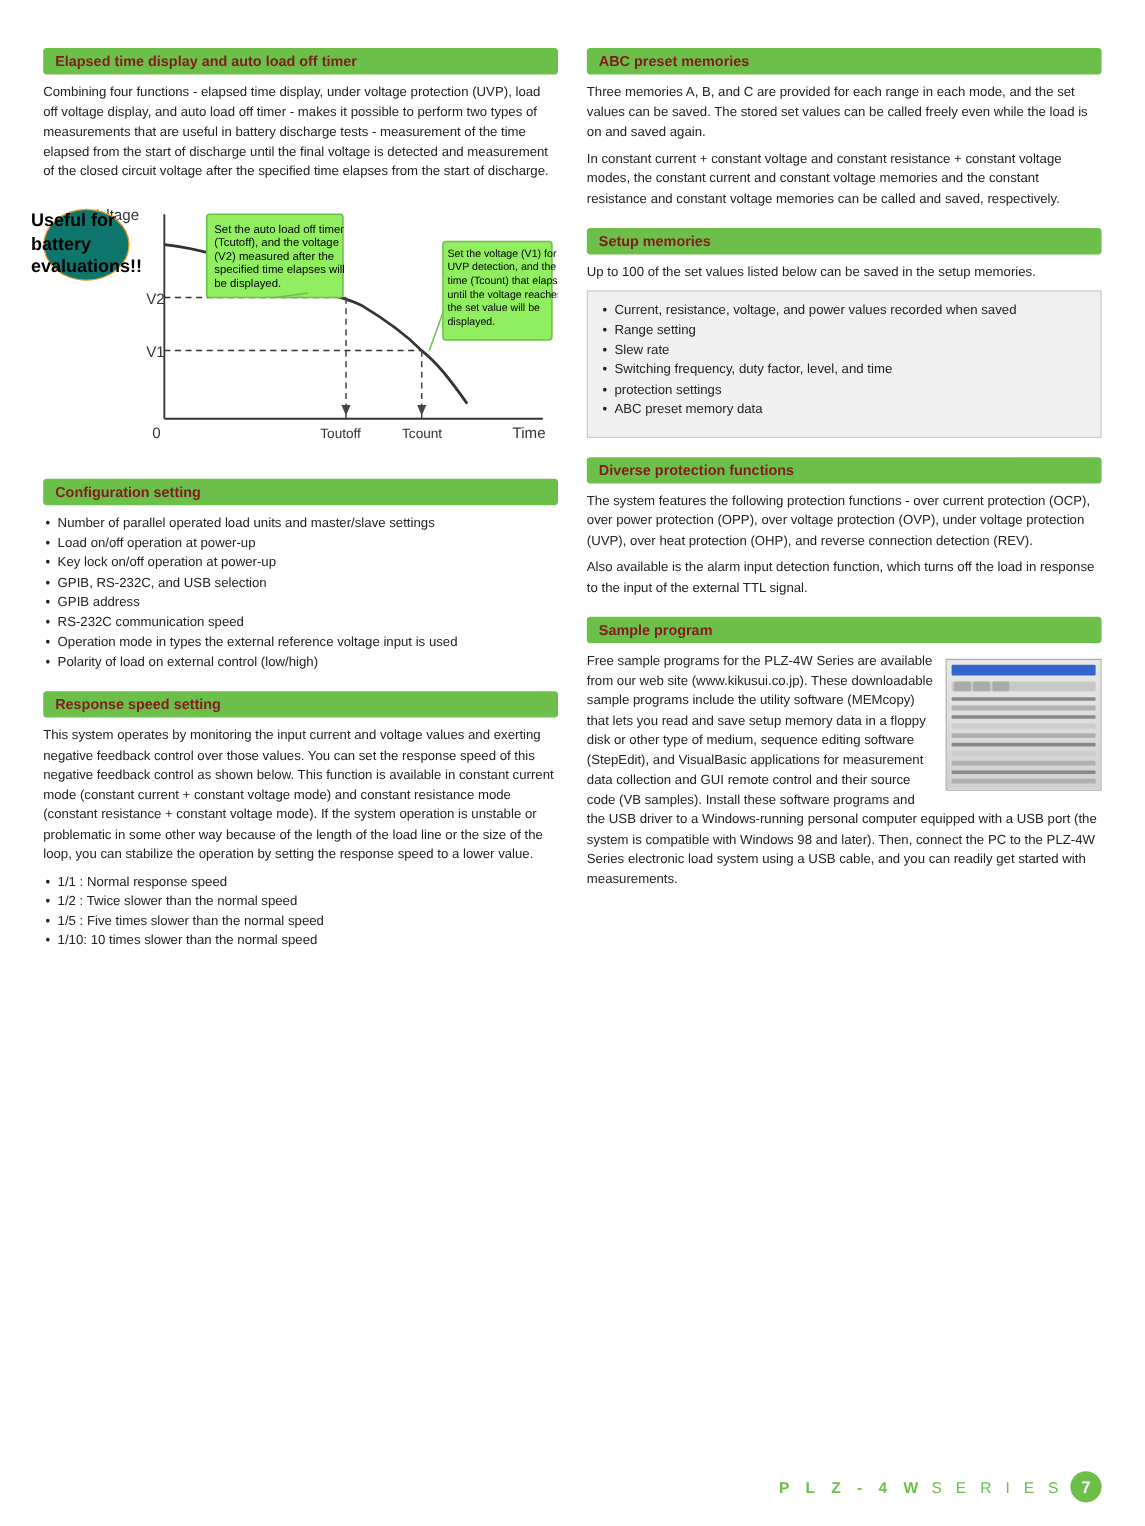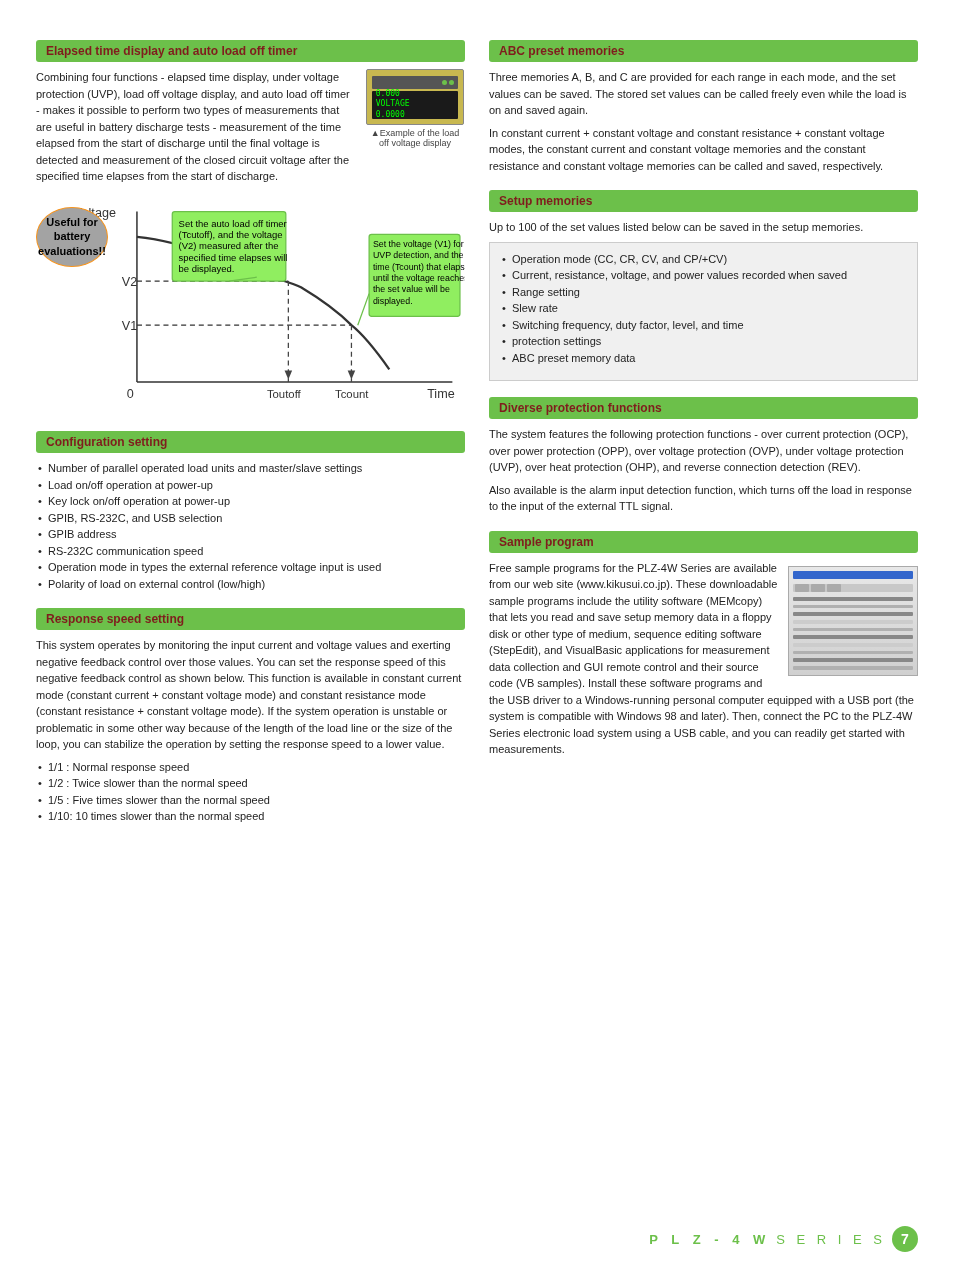--- a/index.html
+++ b/index.html
@@ -131,33 +131,33 @@
     
     .graph-area {
       width: 100%;
       margin: 8px 0 6px 0;
       position: relative;
     }
     .graph-svg { width: 100%; }
 
     
     .useful-bubble {
-      background: #a3a3a3;
+      background: #0f766e;
       border: 1.5px solid #f7941d;
       border-radius: 50%;
       width: 72px;
       height: 60px;
       display: flex;
       flex-direction: column;
       align-items: center;
       justify-content: center;
-      font-size: 11px;
+      font-size: 15px;
       font-weight: bold;
       color: #000;
-      text-align: center;
+      text-align: left;
       line-height: 1.3;
       position: absolute;
       left: 0px;
       top: 8px;
       z-index: 2;
     }
 
     
     .footer {
       position: absolute;
@@ -242,34 +242,20 @@
 <div class="page">
 
   <div class="left-col">
 
     <div class="section">
       <span class="section-header green">Elapsed time display and auto load off timer</span>
 
       <div class="elapsed-image-row">
         <div class="elapsed-text">
           <p>Combining four functions - elapsed time display, under voltage protection (UVP), load off voltage display, and auto load off timer - makes it possible to perform two types of measurements that are useful in battery discharge tests - measurement of the time elapsed from the start of discharge until the final voltage is detected and measurement of the closed circuit voltage after the specified time elapses from the start of discharge.</p>
-        </div>
-        <div class="elapsed-device-img">
-          <div class="device-box">
-            <div class="dev-top">
-              <div class="dot"></div>
-              <div class="dot"></div>
-            </div>
-            <div class="dev-screen">
-              <div class="screen-line">0.000</div>
-              <div class="screen-line">VOLTAGE</div>
-              <div class="screen-line">0.0000</div>
-            </div>
-          </div>
-          <div class="caption">▲Example of the load off voltage display</div>
         </div>
       </div>
 
       <div class="graph-area">
         <div class="useful-bubble">
           <span>Useful for battery evaluations!!</span>
         </div>
 
         <svg class="graph-svg" viewBox="0 0 340 170" xmlns="http://www.w3.org/2000/svg">
 
@@ -356,21 +342,20 @@
       <span class="section-header green">ABC preset memories</span>
       <p>Three memories A, B, and C are provided for each range in each mode, and the set values can be saved.  The stored set values can be called freely even while the load is on and saved again.</p>
       <p>In constant current + constant voltage and constant resistance + constant voltage modes, the constant current and constant voltage memories and the constant resistance and constant voltage memories can be called and saved, respectively.</p>
     </div>
 
     <div class="section">
       <span class="section-header green">Setup memories</span>
       <p>Up to 100 of the set values listed below can be saved in the setup memories.</p>
       <div class="setup-box">
         <ul>
-          <li>Operation mode (CC, CR, CV, and CP/+CV)</li>
           <li>Current, resistance, voltage, and power values recorded when saved</li>
           <li>Range setting</li>
           <li>Slew rate</li>
           <li>Switching frequency, duty factor, level, and time</li>
           <li>protection settings</li>
           <li>ABC preset memory data</li>
         </ul>
       </div>
     </div>
 

